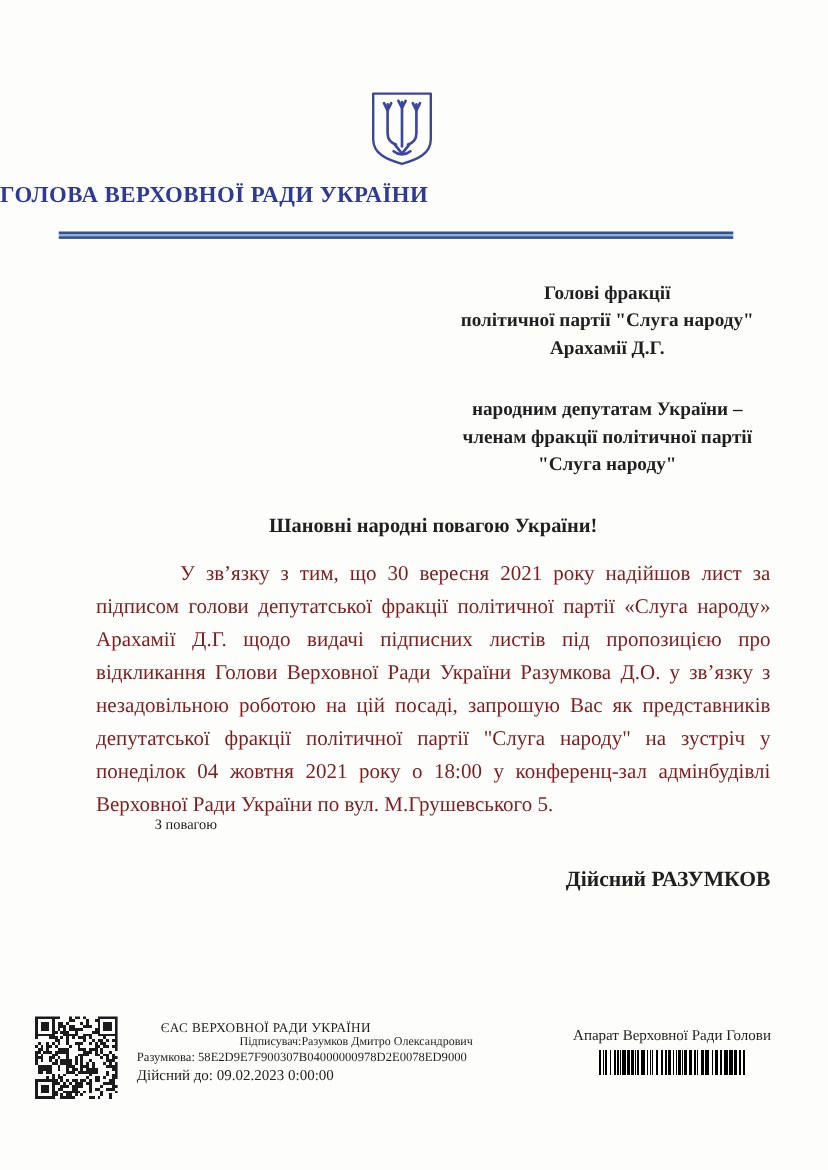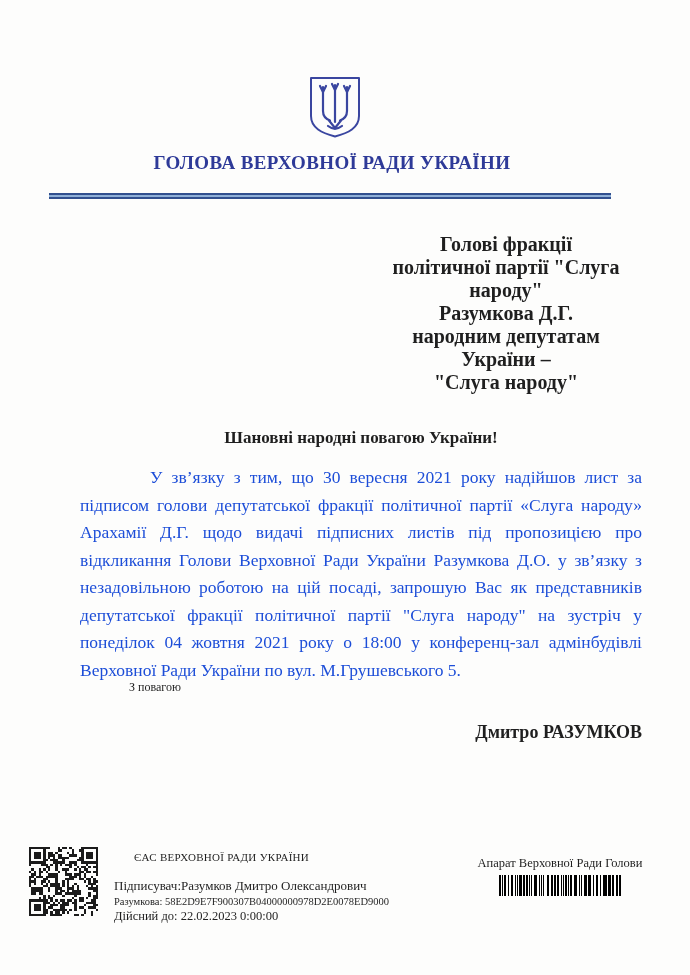--- a/index.html
+++ b/index.html
@@ -4,50 +4,50 @@
 <style>
   html,body{margin:0;padding:0;background:#e8e8e8;}
   .page{
     position:relative;width:690px;height:975px;margin:0 auto;
     background:#fdfdfc;overflow:hidden;
     font-family:"Liberation Serif","DejaVu Serif",serif;
     color:#1f1f1f;
   }
   .emblem{position:absolute;left:307px;top:76px;width:56px;height:62px;}
   .letterhead-title{
-    position:absolute;left:0;top:152px;width:664px;text-align:center;
+    position:absolute;left:0;top:152px;width:664px;
     font-weight:bold;font-size:19px;letter-spacing:.4px;color:#2e3a98;
   }
   .rule{
     position:absolute;left:49px;top:193px;width:562px;height:2px;
     border-top:2px solid #31508f;border-bottom:2px solid #31508f;background:#8fb0d8;
   }
   .recipient{
     position:absolute;left:375px;top:233px;width:262px;text-align:center;
-    font-weight:bold;font-size:20px;line-height:23px;
-  }
-  .recipient .block2{margin-top:0;font-family:Liberation Serif, serif;}
+    font-weight:bold;font-size:16px;line-height:23px;
+  }
+  .recipient .block2{margin-top:28px;font-family:Liberation Serif, serif;}
   .salutation{
     position:absolute;left:80px;top:428px;width:562px;text-align:center;
     font-weight:bold;font-size:17px;
   }
   .body-par{
     position:absolute;left:80px;top:464px;width:562px;
     font-size:17.5px;line-height:27.5px;text-align:justify;text-indent:70px;
-    color:#1d4ed8;
+    color:#7f1d1d;
   }
   .closing{position:absolute;left:129px;top:680px;font-size:12px;}
   .signature{
     position:absolute;left:80px;top:722px;width:562px;text-align:right;
     font-weight:bold;font-size:18px;
   }
   .qr{position:absolute;left:29px;top:847px;width:69px;height:71px;}
   .foot-left{position:absolute;left:114px;top:851px;width:280px;}
   .foot-left .eas{font-size:11px;letter-spacing:.3px;padding-left:20px;}
-  .foot-left .signer{font-size:13px;margin-top:15px;}
+  .foot-left .signer{font-size:10px;text-align:right;}
   .foot-left .cert{font-size:10.5px;margin-top:2px;}
   .foot-left .valid{font-size:12.5px;margin-top:2px;}
   .foot-right{position:absolute;left:462px;top:856px;width:196px;text-align:center;}
   .foot-right .office{font-size:12.5px;}
   .foot-right .reg{font-size:13px;margin-top:3px;white-space:nowrap;}
   .barcode{width:122px;height:21px;margin:4px auto 0;}
   .barcode-number{
     font-family:"Liberation Sans","DejaVu Sans",sans-serif;
     font-weight:bold;font-size:13px;letter-spacing:1.5px;margin-top:1px;
   }
@@ -73,32 +73,33 @@
     </svg>
   </div>
 
   <div class="letterhead-title">ГОЛОВА ВЕРХОВНОЇ РАДИ УКРАЇНИ</div>
   <div class="rule"></div>
 
   <div class="recipient">
     <div class="block1">
       <div>Голові фракції</div>
       <div>політичної партії "Слуга народу"</div>
-      <div>Разумкова Д.Г.</div>
+      <div>Арахамії Д.Г.</div>
     </div>
     <div class="block2">
       <div>народним депутатам України –</div>
+      <div>членам фракції політичної партії</div>
       <div>"Слуга народу"</div>
     </div>
   </div>
 
   <div class="salutation">Шановні народні повагою України!</div>
   <div class="body-par">У зв’язку з тим, що 30 вересня 2021 року надійшов лист за підписом голови депутатської фракції політичної партії «Слуга народу» Арахамії Д.Г. щодо видачі підписних листів під пропозицією про відкликання Голови Верховної Ради України Разумкова Д.О. у зв’язку з незадовільною роботою на цій посаді, запрошую Вас як представників депутатської фракції політичної партії "Слуга народу" на зустріч у понеділок 04 жовтня 2021 року о 18:00 у конференц-зал адмінбудівлі Верховної Ради України по вул. М.Грушевського 5.</div>
   <div class="closing">З повагою</div>
-  <div class="signature">Дмитро РАЗУМКОВ</div>
+  <div class="signature">Дійсний РАЗУМКОВ</div>
 
   <div class="qr"><svg viewBox="0 0 29 29" width="69" height="69" shape-rendering="crispEdges" fill="#1b1b1b">
         <rect x="0" y="0" width="1" height="1"></rect>
         <rect x="1" y="0" width="1" height="1"></rect>
         <rect x="2" y="0" width="1" height="1"></rect>
         <rect x="3" y="0" width="1" height="1"></rect>
         <rect x="4" y="0" width="1" height="1"></rect>
         <rect x="5" y="0" width="1" height="1"></rect>
         <rect x="6" y="0" width="1" height="1"></rect>
         <rect x="7" y="0" width="1" height="1"></rect>
@@ -513,21 +514,21 @@
         <rect x="13" y="28" width="1" height="1"></rect>
         <rect x="19" y="28" width="1" height="1"></rect>
         <rect x="20" y="28" width="1" height="1"></rect>
         <rect x="22" y="28" width="1" height="1"></rect>
         <rect x="26" y="28" width="1" height="1"></rect>
       </svg></div>
   <div class="foot-left">
     <div class="eas">ЄАС ВЕРХОВНОЇ РАДИ УКРАЇНИ</div>
     <div class="signer">Підписувач:Разумков Дмитро Олександрович</div>
     <div class="cert">Разумкова: 58E2D9E7F900307B04000000978D2E0078ED9000</div>
-    <div class="valid">Дійсний до: 22.02.2023 0:00:00</div>
+    <div class="valid">Дійсний до: 09.02.2023 0:00:00</div>
   </div>
 
   <div class="foot-right">
     <div class="office">Апарат Верховної Ради Голови</div>
     <div class="barcode"><svg viewBox="0 0 118 21" width="122" height="21" preserveAspectRatio="none" shape-rendering="crispEdges" fill="#000">
           <rect x="0" y="0" width="2" height="21"></rect>
           <rect x="3" y="0" width="1" height="21"></rect>
           <rect x="5" y="0" width="2" height="21"></rect>
           <rect x="9" y="0" width="1" height="21"></rect>
           <rect x="12" y="0" width="2" height="21"></rect>

